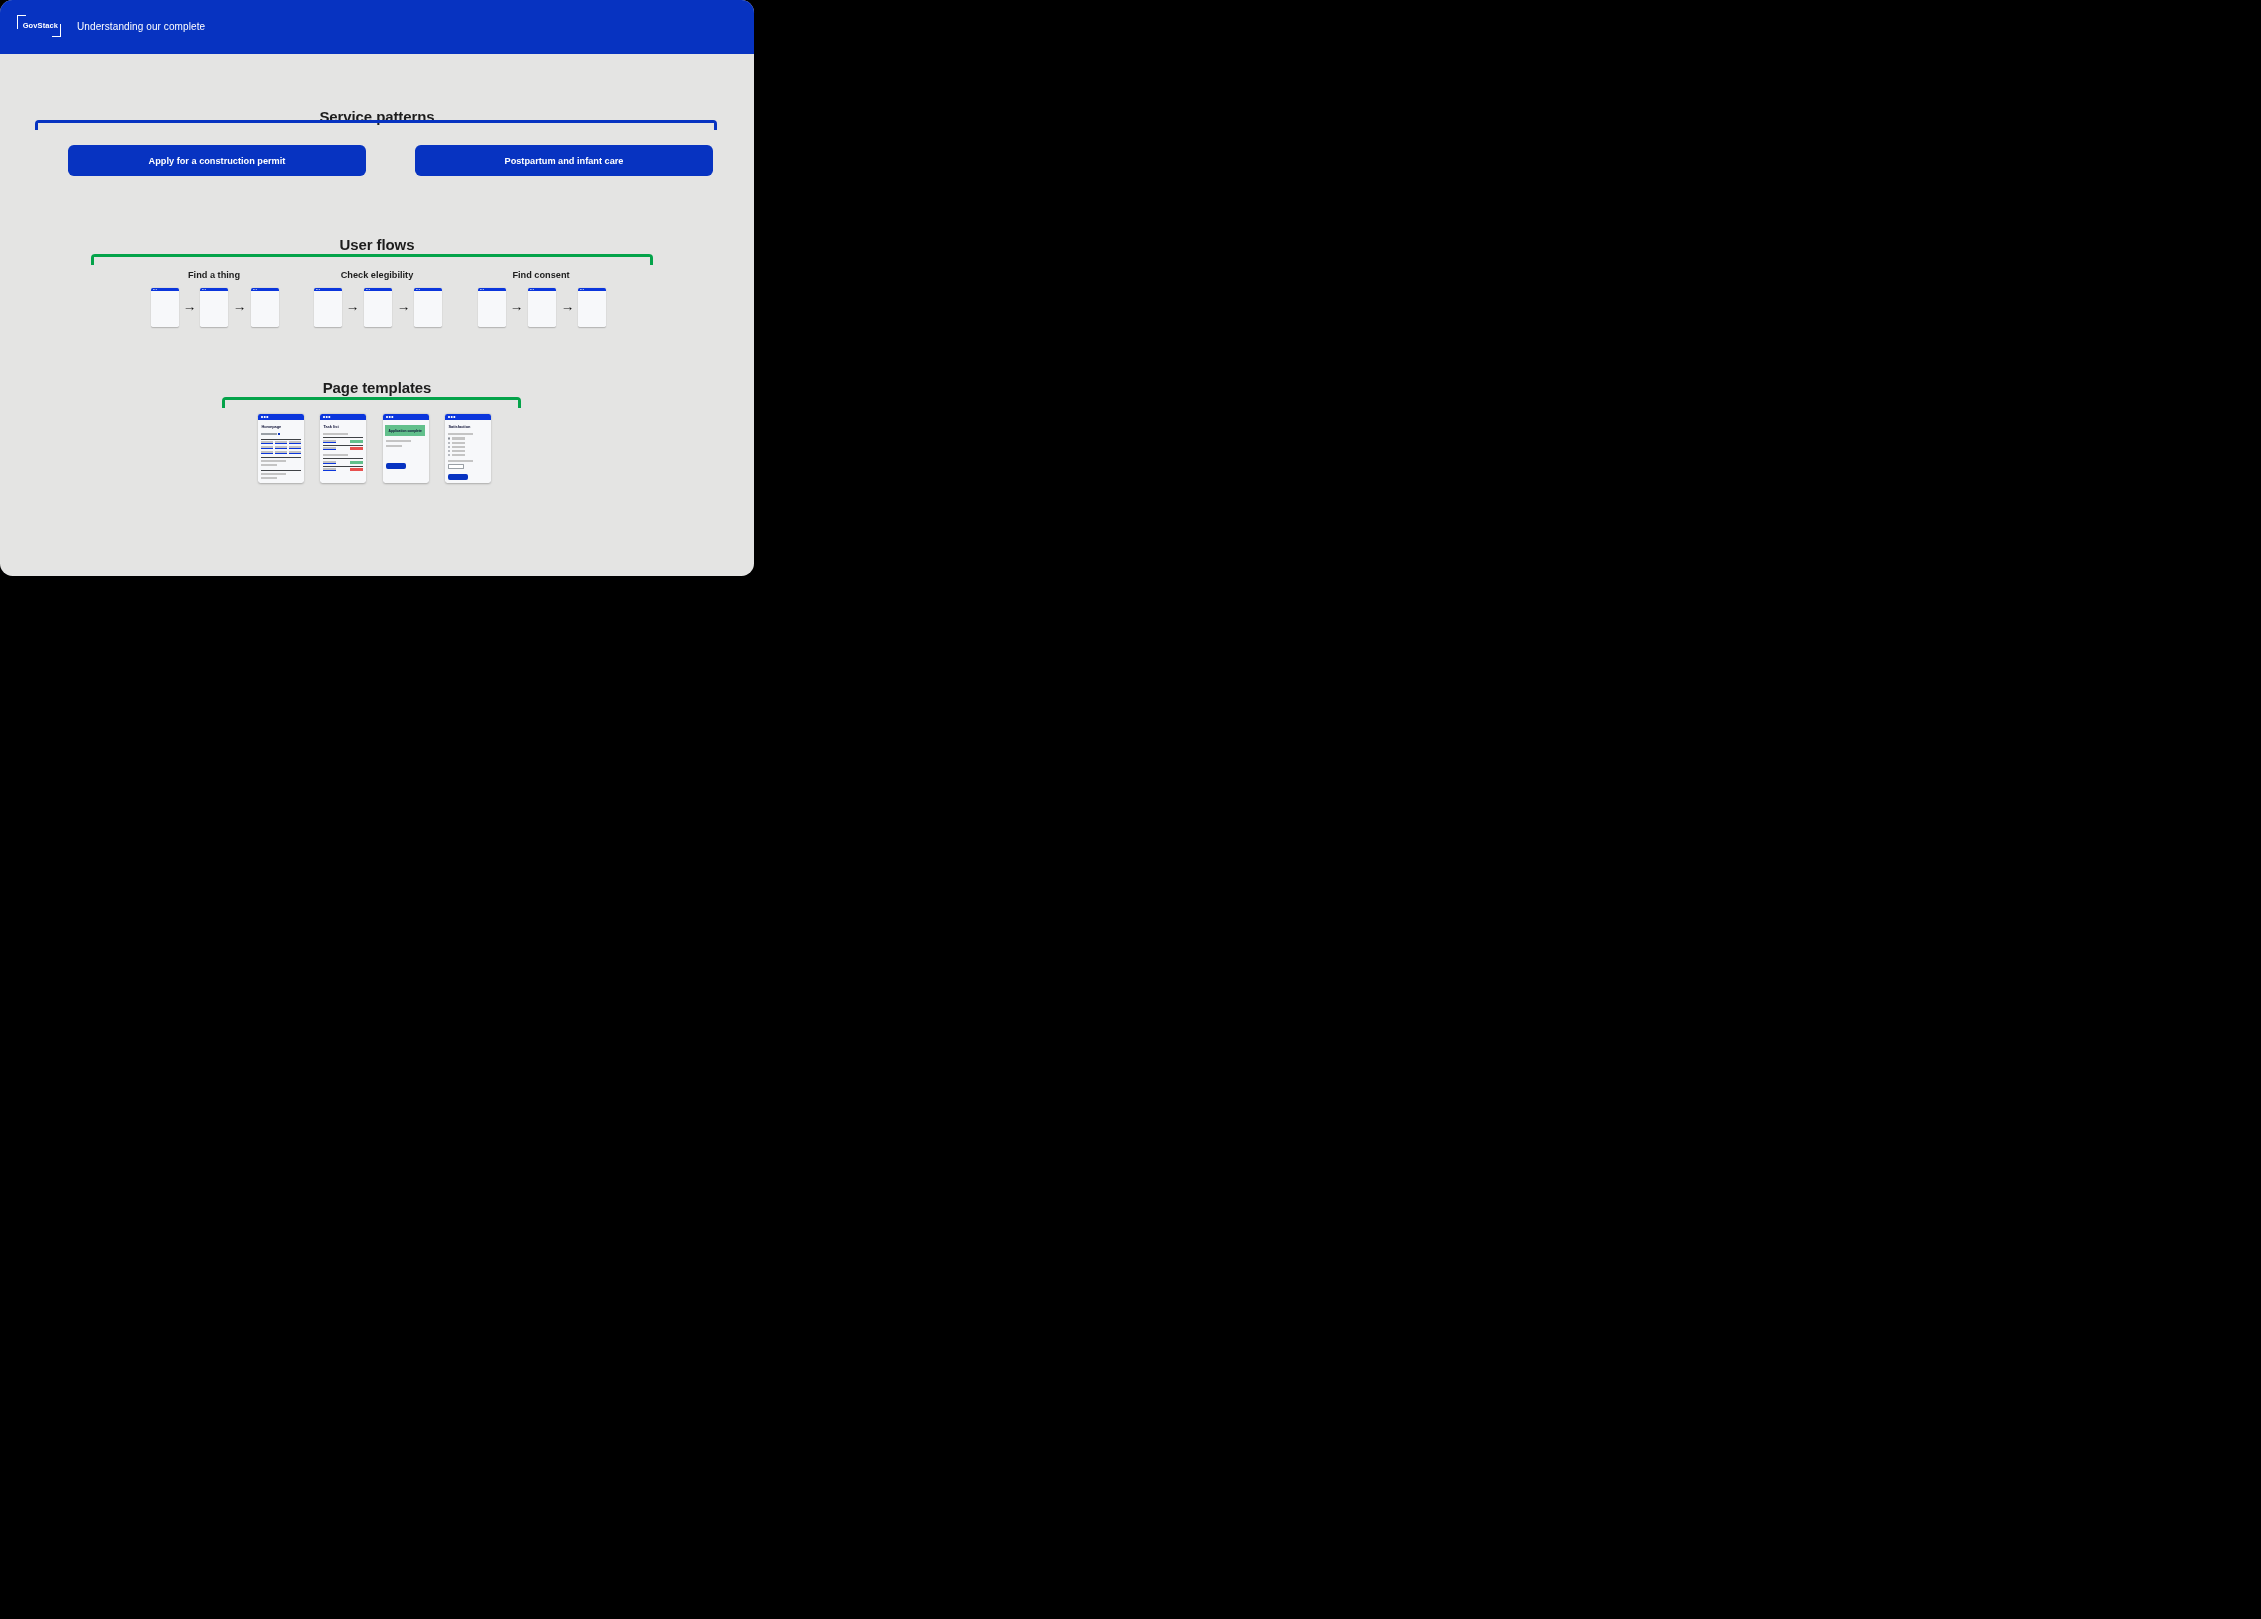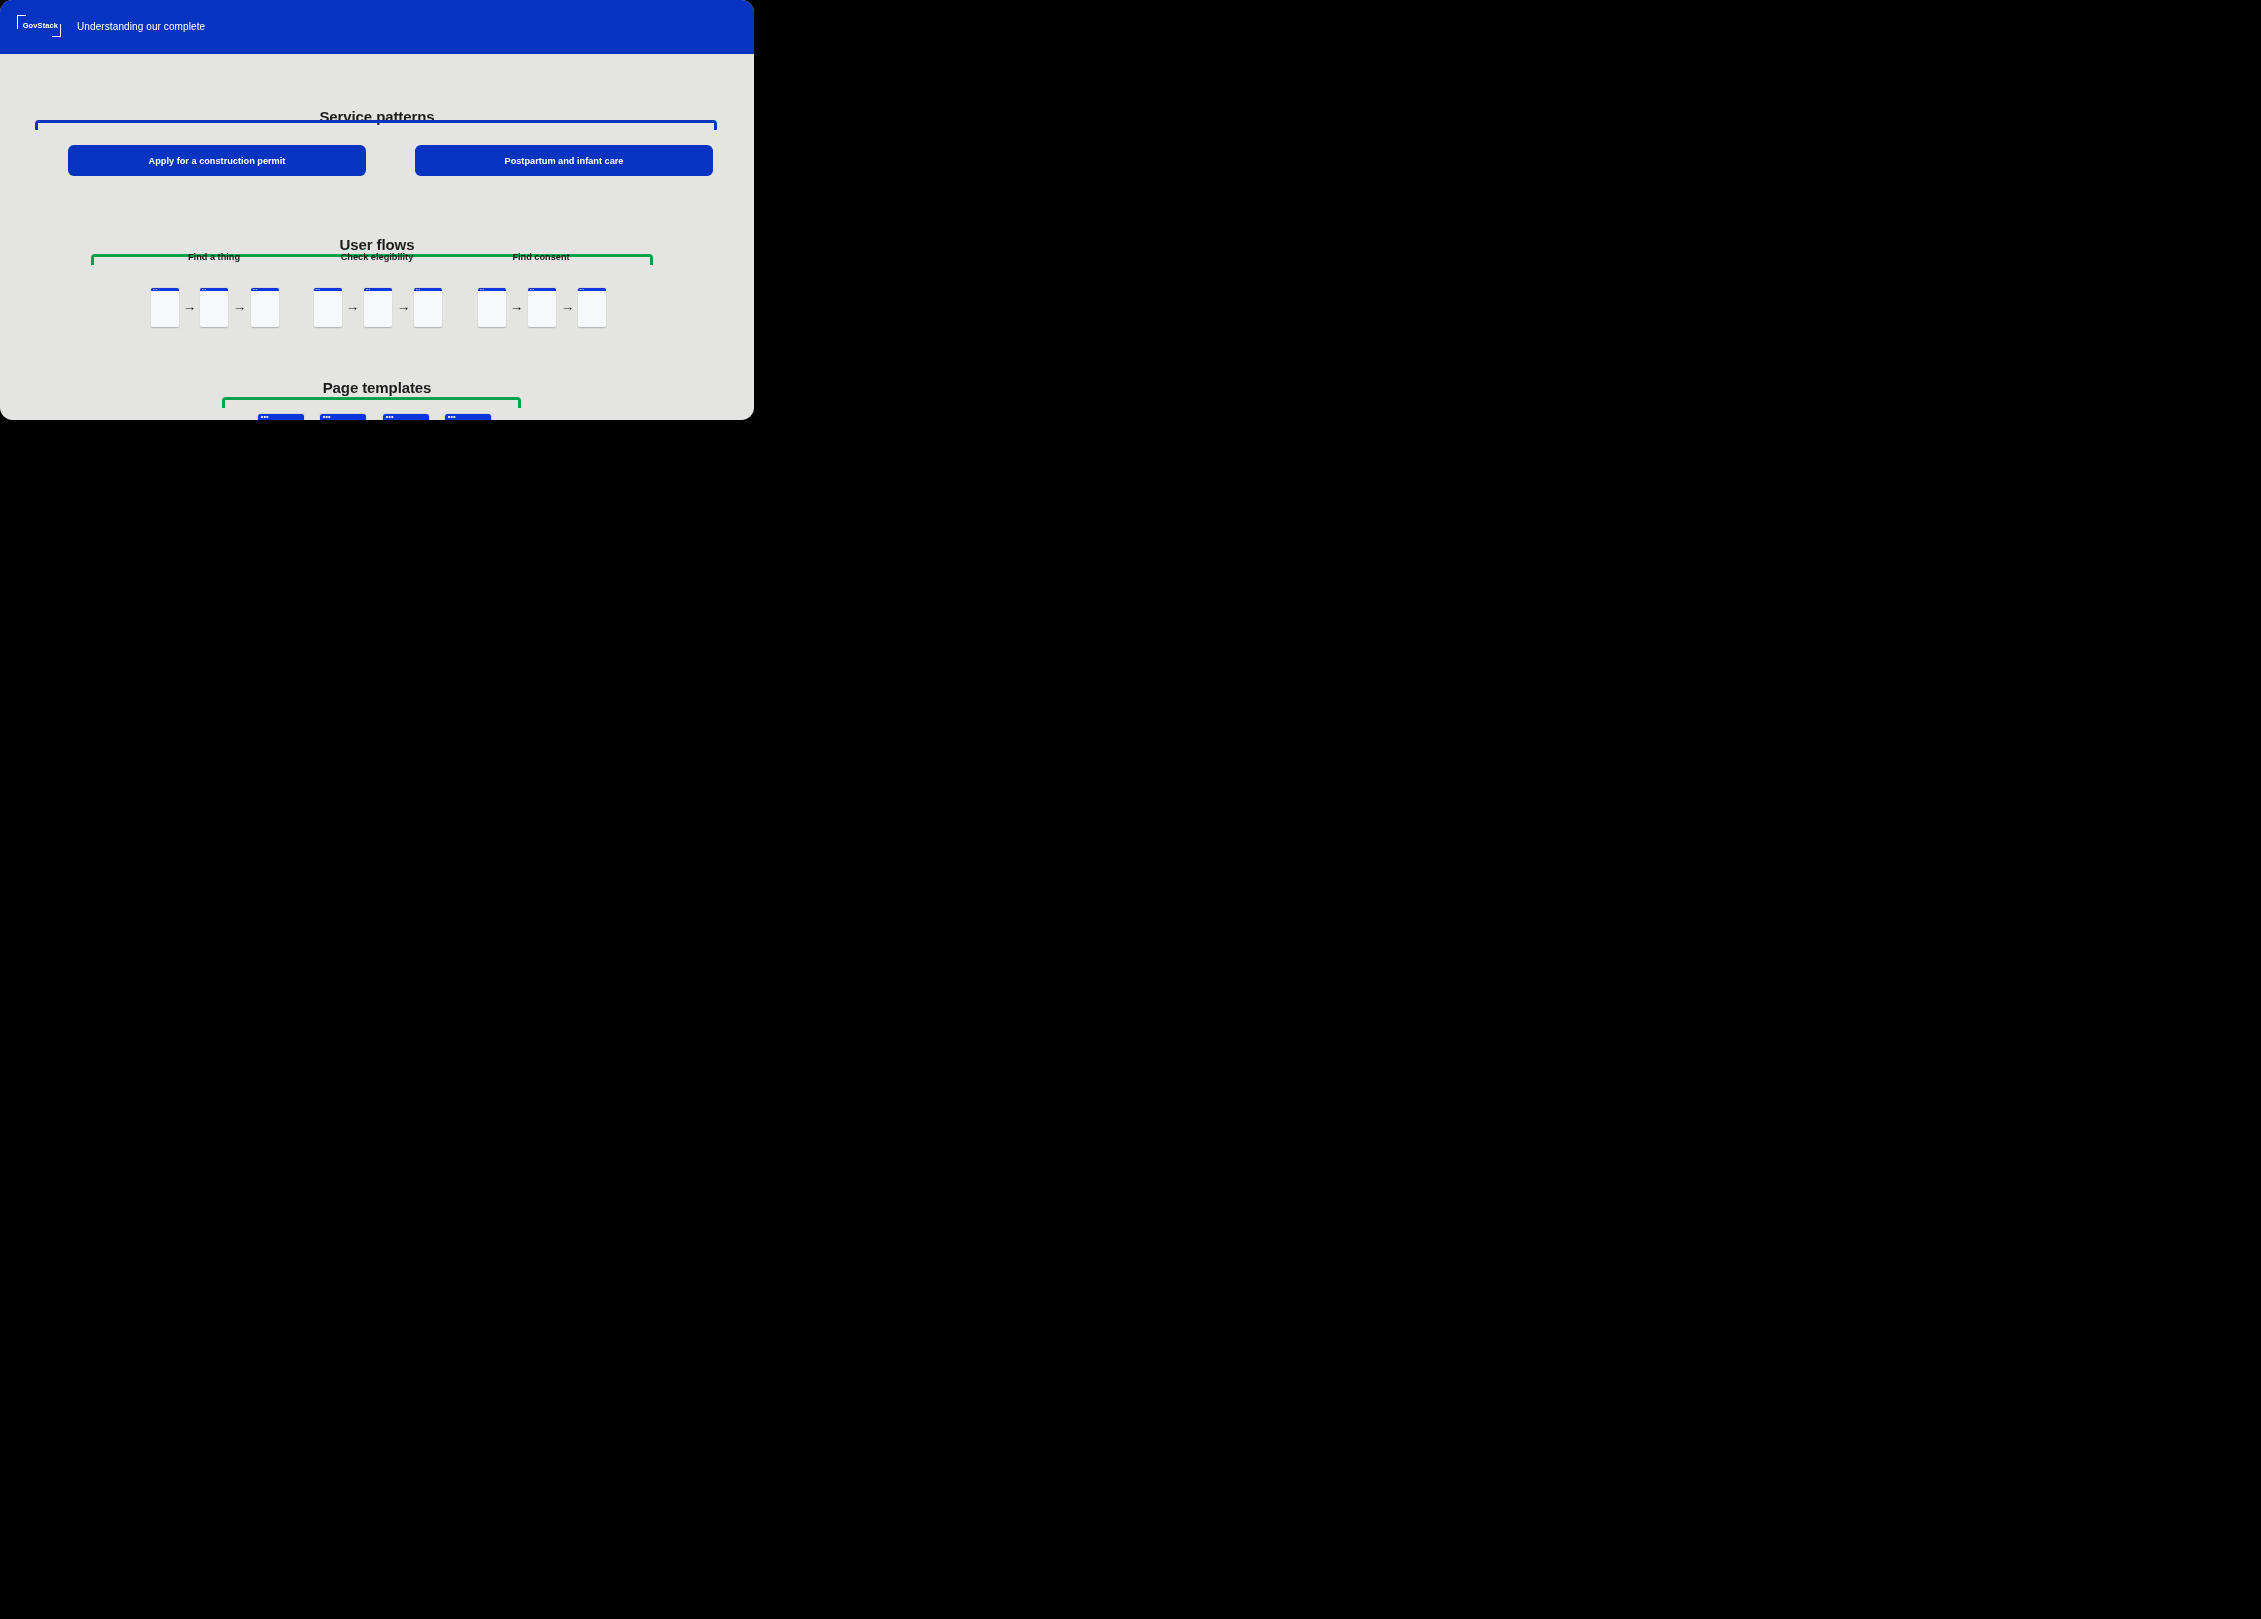--- a/index.html
+++ b/index.html
@@ -3,21 +3,21 @@
 <meta charset="utf-8">
 <style>
   :root{
     --background-gray:#e4e4e3; --primary-blue:#0733c1; --titlebar-blue:#0b36dc;
     --bracket-green:#04a34a; --badge-green:#62c08c; --badge-red:#e8504f;
     --card-body:#f7f8fa; --bar-gray:#c4c4c4; --heading-navy:#0d1035;
     --text-dark:#1d1d1d; --white:#ffffff;
   }
   *{margin:0;padding:0;box-sizing:border-box;}
   body{background:#000;font-family:"Liberation Sans","DejaVu Sans",sans-serif;}
-  .page{position:relative;width:754px;height:420px;background:var(--background-gray);
+  .page{position:relative;width:754px;height:576px;background:var(--background-gray);
         border-radius:12.5px;overflow:hidden;}
   
   .page-header{position:absolute;left:0;top:0;width:100%;height:54px;background:var(--primary-blue);}
   .lb{position:absolute;left:17.3px;top:15.4px;width:9.2px;height:14px;
       border-top:1.2px solid #fff;border-left:1.2px solid #fff;}
   .rb{position:absolute;left:52px;top:23.6px;width:9.2px;height:13.5px;
       border-bottom:1.2px solid #fff;border-right:1.2px solid #fff;}
   .logo-text{position:absolute;left:22.7px;top:21px;font-size:7.5px;font-weight:600;color:#fff;letter-spacing:0.1px;}
   .header-title{position:absolute;left:77px;top:21px;font-size:10px;font-weight:400;color:#fff;letter-spacing:0.1px;}
   
@@ -25,21 +25,21 @@
                  font-size:15px;font-weight:700;color:var(--text-dark);letter-spacing:-0.1px;}
   
   .bracket{position:absolute;border-style:solid;border-bottom:none;border-radius:3.9px 3.9px 0 0;}
   .bracket.blue{border-color:var(--primary-blue);border-width:3.9px 3.9px 0 3.9px;}
   .bracket.green{border-color:var(--bracket-green);border-width:3.9px 3.9px 0 3.9px;}
   
   .svc-btn{position:absolute;top:145px;width:298px;height:31px;background:var(--primary-blue);
            border:none;border-radius:5.8px;color:#fff;font-size:9.2px;font-weight:700;
            font-family:inherit;cursor:pointer;}
   
-  .flow-title{position:absolute;top:252px;width:96px;text-align:center;
+  .flow-title{position:absolute;top:270px;width:96px;text-align:center;
               font-size:9.2px;font-weight:700;color:var(--text-dark);}
   .window{position:absolute;top:288px;width:28.4px;height:39px;background:var(--card-body);
           border-radius:1.7px;box-shadow:0 0.5px 1.2px rgba(0,0,0,.22);}
   .window .bar{position:absolute;left:0;top:0;width:100%;height:3.4px;background:var(--titlebar-blue);
                border-radius:1.7px 1.7px 0 0;}
   .window .dots{position:absolute;left:1.9px;top:1.3px;width:0.9px;height:0.9px;border-radius:50%;
                 background:#fff;box-shadow:1.4px 0 0 #fff,2.9px 0 0 #fff;}
   .arrow{position:absolute;top:299px;width:19px;text-align:center;font-size:13.5px;
          font-weight:400;color:#0b0b0b;}
   

